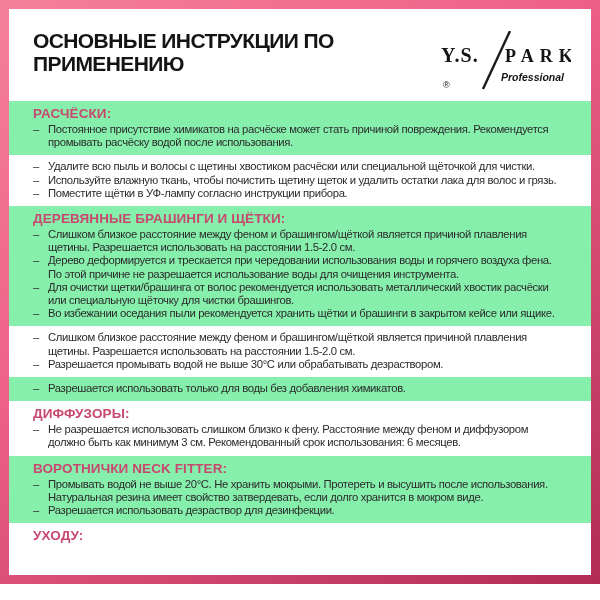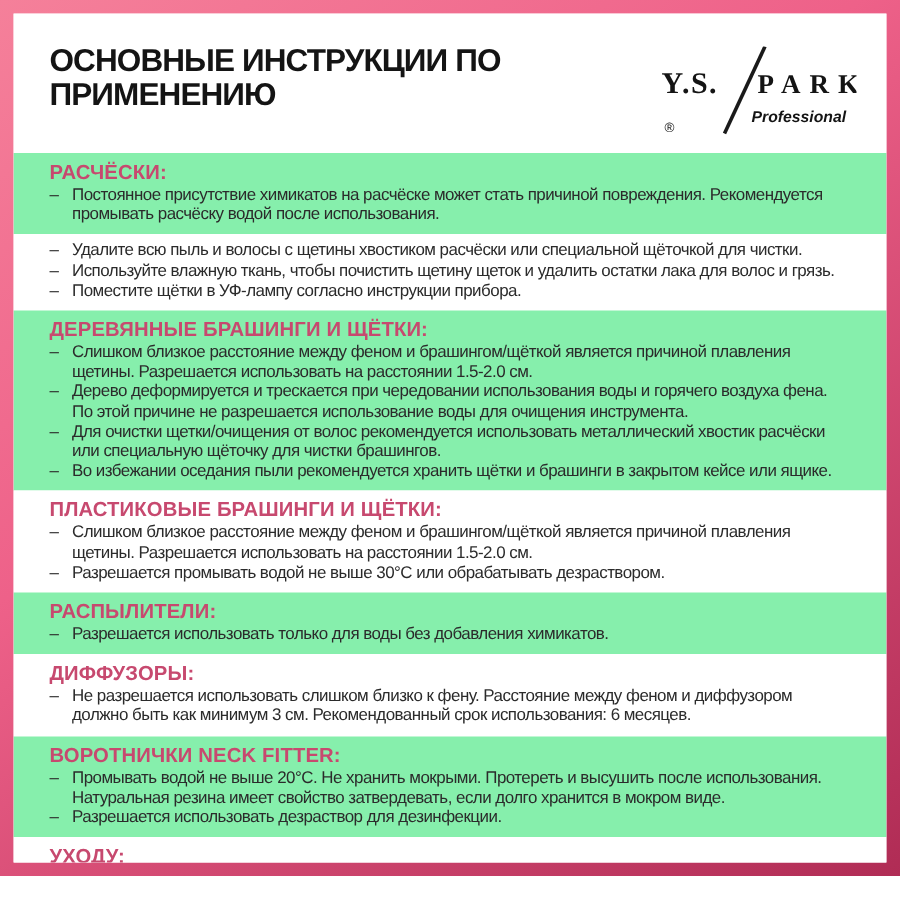--- a/index.html
+++ b/index.html
@@ -112,45 +112,43 @@
           <li>
               <span class="dash">–</span>
               <span class="btxt">Слишком близкое расстояние между феном и брашингом/щёткой является причиной плавления щетины. Разрешается использовать на расстоянии 1.5-2.0 см.</span>
             </li>
           <li>
               <span class="dash">–</span>
               <span class="btxt">Дерево деформируется и трескается при чередовании использования воды и горячего воздуха фена. По этой причине не разрешается использование воды для очищения инструмента.</span>
             </li>
           <li>
               <span class="dash">–</span>
-              <span class="btxt">Для очистки щетки/очищения от волос рекомендуется использовать металлический хвостик расчёски или специальную щёточку для чистки брашингов.</span>
+              <span class="btxt">Для очистки щетки/брашинга от волос рекомендуется использовать металлический хвостик расчёски или специальную щёточку для чистки брашингов.</span>
             </li>
           <li>
               <span class="dash">–</span>
               <span class="btxt">Во избежании оседания пыли рекомендуется хранить щётки и брашинги в закрытом кейсе или ящике.</span>
             </li>
         </ul>
       </div>
 
       <div class="section">
-        <h2>ПЛАСТИКОВЫЕ БРАШИНГИ И ЩЁТКИ:</h2>
         <ul>
           <li>
               <span class="dash">–</span>
               <span class="btxt">Слишком близкое расстояние между феном и брашингом/щёткой является причиной плавления щетины. Разрешается использовать на расстоянии 1.5-2.0 см.</span>
             </li>
           <li>
               <span class="dash">–</span>
               <span class="btxt">Разрешается промывать водой не выше 30°C или обрабатывать дезраствором.</span>
             </li>
         </ul>
       </div>
 
       <div class="section pink">
-        <h2>РАСПЫЛИТЕЛИ:</h2>
         <ul>
           <li>
               <span class="dash">–</span>
               <span class="btxt">Разрешается использовать только для воды без добавления химикатов.</span>
             </li>
         </ul>
       </div>
 
       <div class="section">
         <h2>ДИФФУЗОРЫ:</h2>

